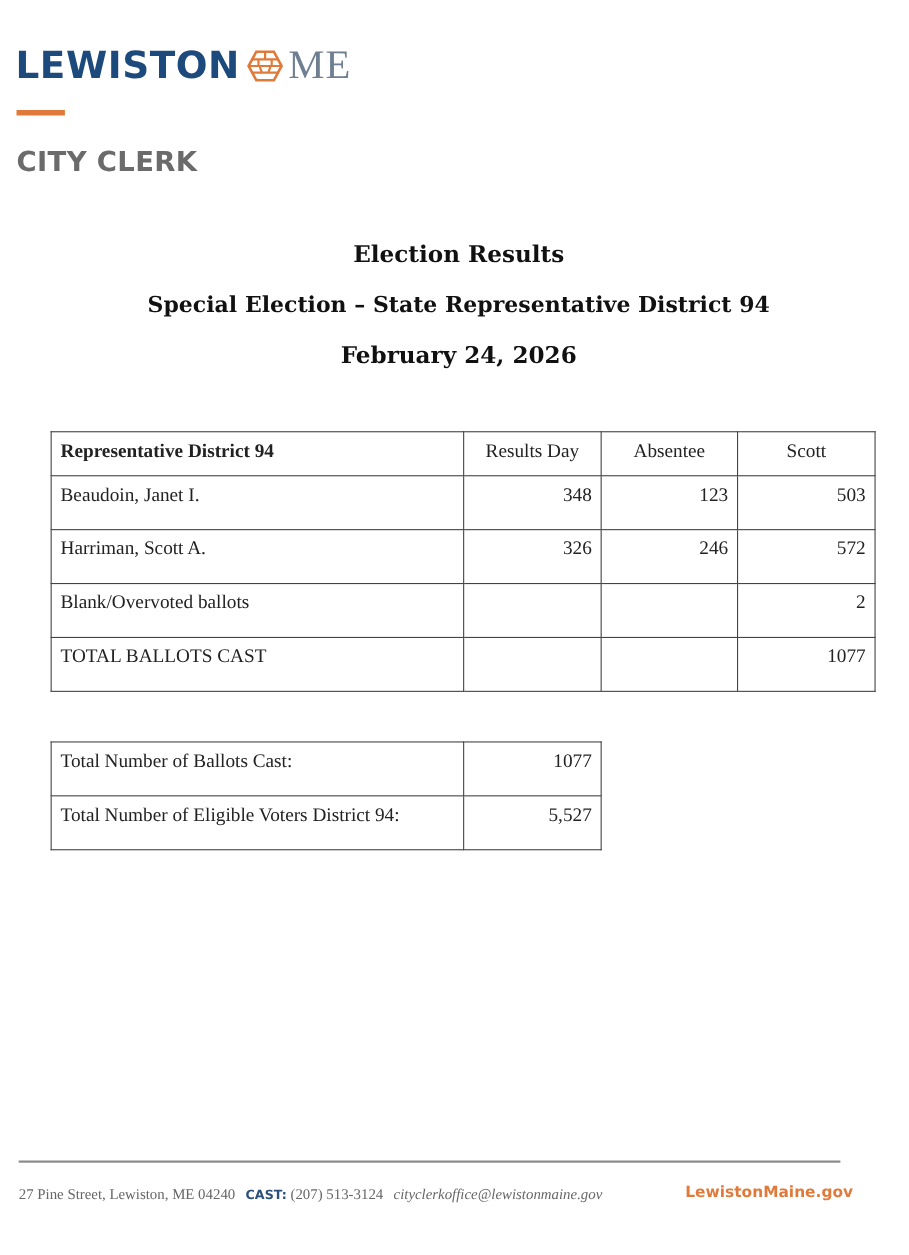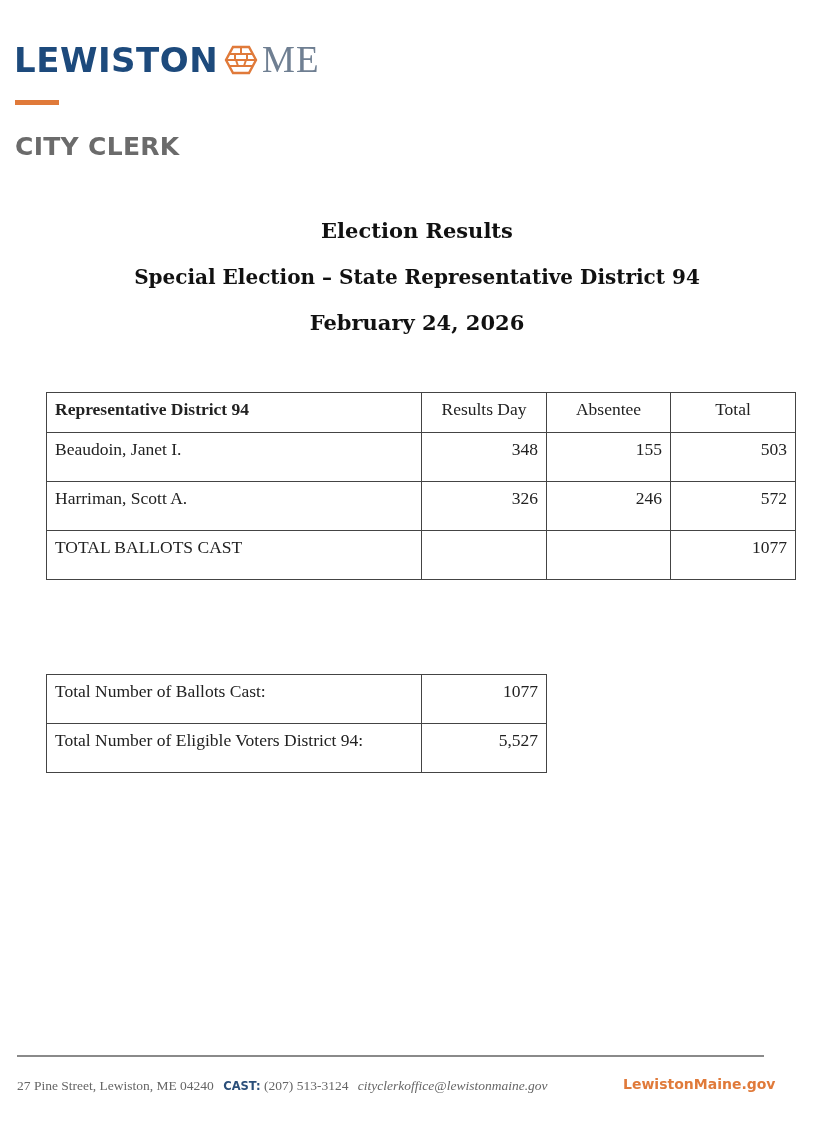--- a/index.html
+++ b/index.html
@@ -117,35 +117,41 @@
       <col class="c0">
       <col class="c1">
       <col class="c2">
       <col class="c3">
     </colgroup>
   <thead>
     <tr>
       <th class="first">Representative District 94</th>
       <th>Results Day</th>
       <th>Absentee</th>
-      <th>Total</th>
+      <th>Scott</th>
     </tr>
   </thead>
   <tbody>
     <tr>
       <td>Beaudoin, Janet I.</td>
       <td class="num">348</td>
-      <td class="num">155</td>
+      <td class="num">123</td>
       <td class="num">503</td>
     </tr>
     <tr>
       <td>Harriman, Scott A.</td>
       <td class="num">326</td>
       <td class="num">246</td>
       <td class="num">572</td>
+    </tr>
+    <tr>
+      <td>Blank/Overvoted ballots</td>
+      <td class="num"></td>
+      <td class="num"></td>
+      <td class="num">2</td>
     </tr>
     <tr>
       <td>TOTAL BALLOTS CAST</td>
       <td class="num"></td>
       <td class="num"></td>
       <td class="num">1077</td>
     </tr>
   </tbody>
 </table>
 

